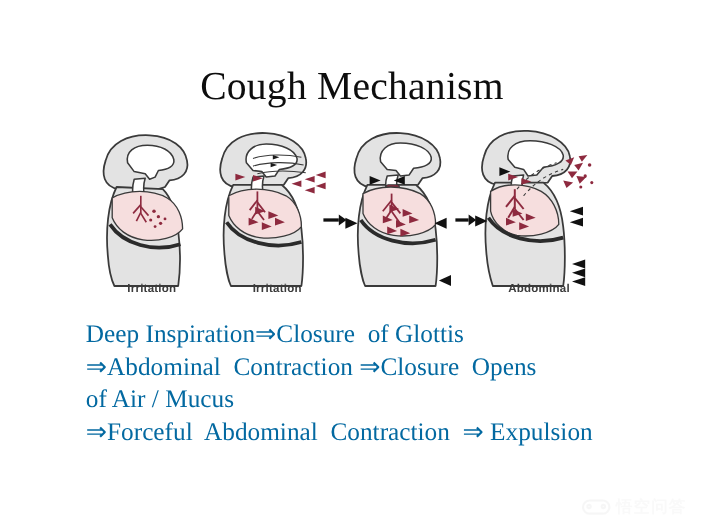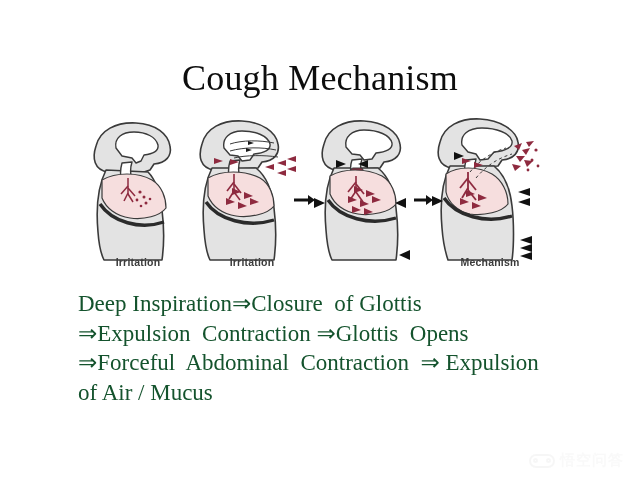--- a/index.html
+++ b/index.html
@@ -29,21 +29,21 @@
   .caption{
     position:absolute;left:0;bottom:-2px;width:100%;text-align:center;
     font-family:"Liberation Sans", sans-serif;
     font-size:10.5px;font-weight:bold;color:#3b3b3b;letter-spacing:.2px;
   }
 
   
   .body-text{
     position:absolute;left:78px;top:289px;width:520px;
     font-family:"Liberation Serif", serif;
-    font-size:23px;line-height:29.5px;color:#14532d;
+    font-size:23px;line-height:29.5px;color:#0369a1;
   }
   .body-text div{white-space:pre;}
 
   
   .watermark{
     position:absolute;right:16px;bottom:10px;
     display:flex;align-items:center;gap:5px;opacity:.30;
   }
   .wm-logo{
     width:26px;height:14px;border:2px solid #e4e4e4;border-radius:7px;
@@ -238,31 +238,31 @@
             <path d="M22 38 l10 4 l-10 4 z"></path>
             <path d="M0 82 l11 5 l-11 5 z"></path>
             <path d="M98 74 l-12 4 l12 4 z"></path>
             <path d="M98 84 l-12 4 l12 4 z"></path>
             <path d="M100 122 l-12 4 l12 4 z"></path>
             <path d="M100 130 l-12 4 l12 4 z"></path>
             <path d="M100 138 l-12 4 l12 4 z"></path>
           </g>
           <path d="M12 84 C24 102 54 110 80 102" fill="none" stroke="#2b2b2b" stroke-width="3.4"></path>
         </svg>
-        <div class="caption">Mechanism</div>
+        <div class="caption">Abdominal</div>
       </div>
 
     </div>
   </div>
 
   <div class="body-text">
     <div>Deep Inspiration⇒Closure  of Glottis</div>
-    <div>⇒Expulsion  Contraction ⇒Glottis  Opens</div>
+    <div>⇒Abdominal  Contraction ⇒Closure  Opens</div>
+    <div>of Air / Mucus</div>
     <div>⇒Forceful  Abdominal  Contraction  ⇒ Expulsion</div>
-    <div>of Air / Mucus</div>
   </div>
 
   <div class="watermark">
     <span class="wm-logo"></span>
     <span class="wm-text">悟空问答</span>
   </div>
 
 </div>
 
 </body></html>

